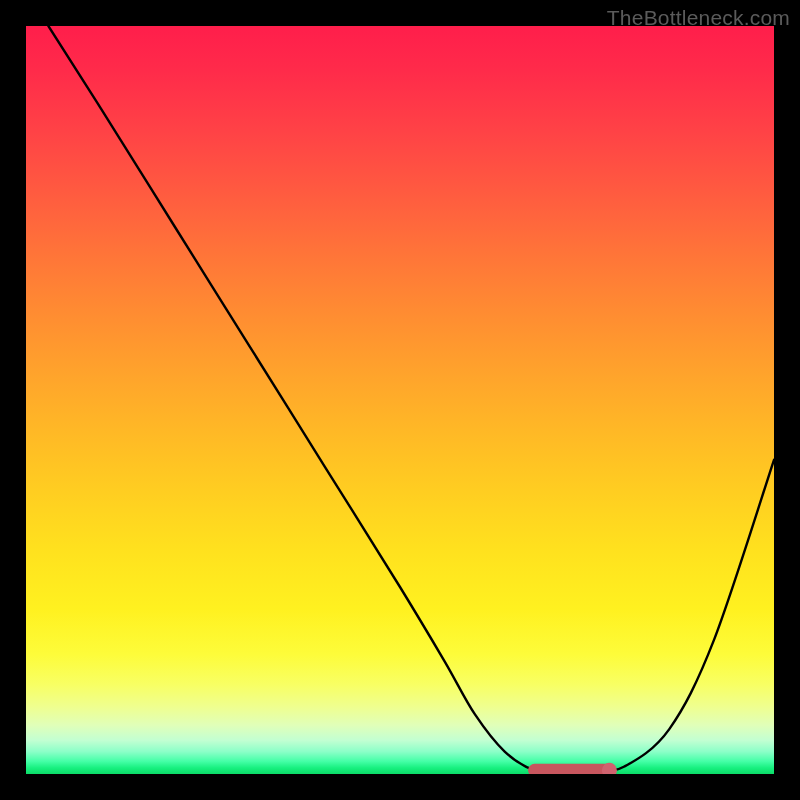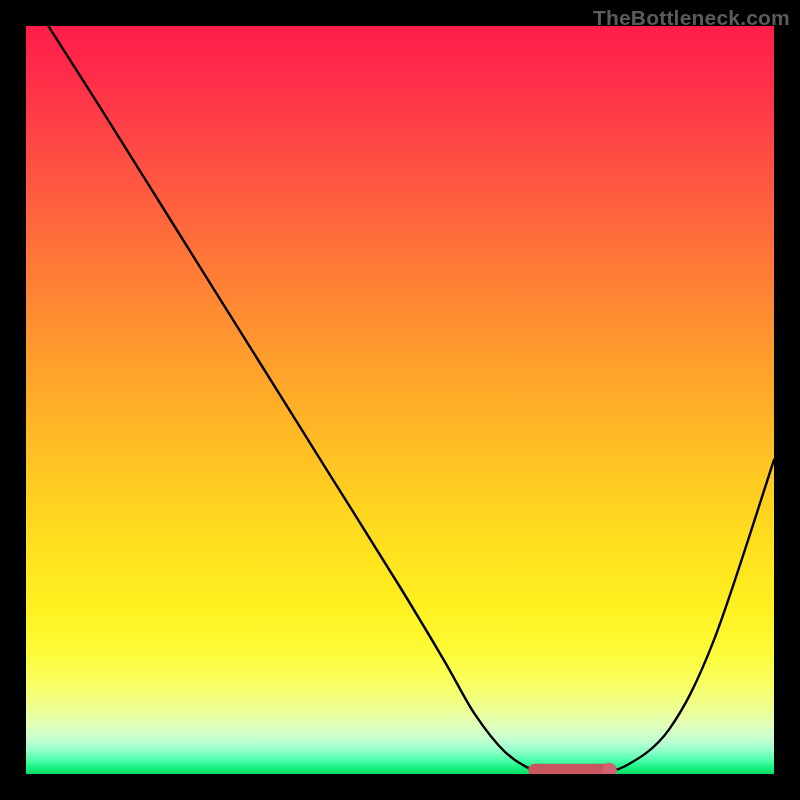--- a/index.html
+++ b/index.html
@@ -46,21 +46,21 @@
       #45ffa7 98.3%,
       #17f07f 99.2%,
       #0cdc68 100%
     );
   }
   .watermark {
     position: absolute;
     top: 6px;
     right: 10px;
     font-size: 21px;
-    font-weight: 700;
+    font-weight: 400;
     color: #5b5b5b;
     letter-spacing: 0.2px;
     z-index: 10;
   }
   svg.curve {
     position: absolute;
     left: 0;
     top: 0;
     width: 748px;
     height: 748px;

